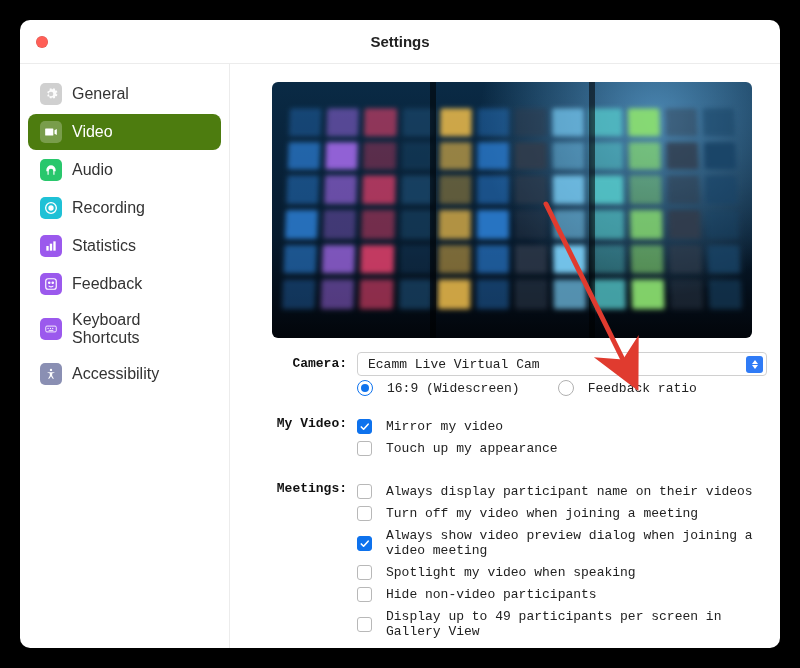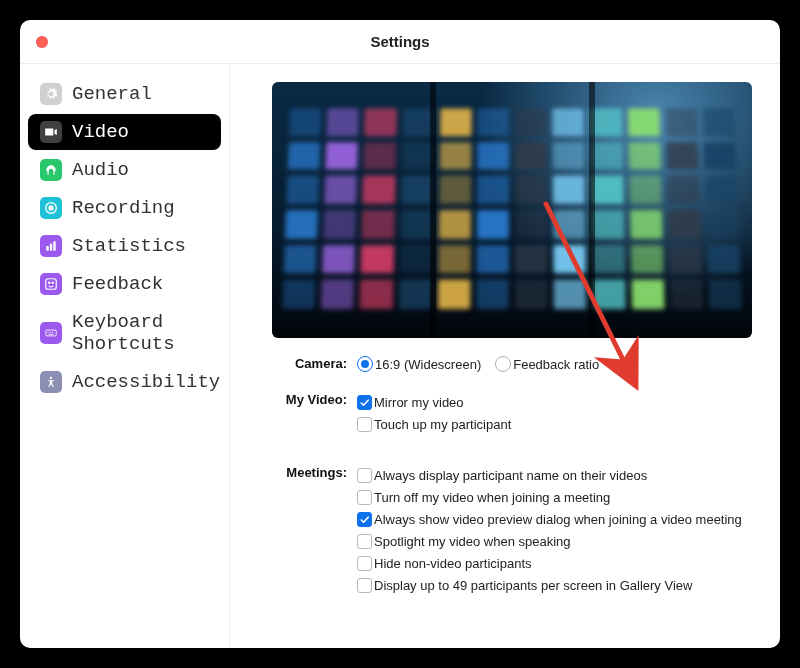--- a/index.html
+++ b/index.html
@@ -50,40 +50,40 @@
     width:210px; border-right:1px solid #ececec;
     padding-top:10px;
   }
   .side-item {
     display:flex; align-items:center; gap:10px;
     padding:7px 12px; margin:2px 8px;
     border-radius:8px; cursor:pointer;
     color:#333;
   }
   .side-item.active {
-    background:#000000; color:#fff;
+    background:#4d7c0f; color:#fff;
   }
   .side-icon {
     width:22px; height:22px; border-radius:5px;
     display:flex; align-items:center; justify-content:center;
     color:#fff; flex-shrink:0;
   }
-  .side-label { font-size:19px;font-family:Liberation Mono, monospace; }
+  .side-label { font-size:16px; }
   .g-general { background:#d0d0d0; }
   .g-video   { background:#0e72ed; }
   .g-audio   { background:#29c76c; }
   .g-vbg     { background:#1fc1d6; }
   .g-rec     { background:#1fc1d6; }
   .g-stats   { background:#9b59ed; }
   .g-feed    { background:#9b59ed; }
   .g-keys    { background:#9b59ed; }
   .g-access  { background:#8a8fb3; }
 
   .content {
-    flex:1; padding:18px 4px 6px 18px; overflow:auto; position:relative;
+    flex:1; padding:18px 4px 6px 18px; overflow:auto; position:relative;font-family:Liberation Mono, monospace;
   }
   .preview {
     width: 480px; height: 256px; border-radius:6px;
     margin: 0 auto 14px auto;
     background:
       radial-gradient(circle at 80% 15%, rgba(120,200,255,0.6), transparent 40%),
       linear-gradient(180deg, #0a2a45 0%, #061a2d 60%, #02050a 100%);
     position:relative; overflow:hidden;
   }
   .preview::before, .preview::after {
@@ -134,21 +134,21 @@
     display:flex; flex-direction:column; align-items:center; justify-content:center;
     gap:0px;
   }
   .select .arrows span{
     width:0;height:0;display:block;
   }
   .select .arrows .up{border-left:3px solid transparent;border-right:3px solid transparent;border-bottom:4px solid #fff;margin-bottom:1px}
   .select .arrows .dn{border-left:3px solid transparent;border-right:3px solid transparent;border-top:4px solid #fff}
 
   .radio-row, .check-row {
-    display:flex; align-items:center; gap:2px; margin:6px 0;
+    display:flex; align-items:center; gap:14px; margin:6px 0;
     font-size:13px;
   }
   .checklist .check-row { margin:7px 0; }
   .radio {
     width:16px;height:16px;border:1.5px solid #b0b0b0;border-radius:50%;
     display:inline-flex;align-items:center;justify-content:center;flex-shrink:0;
   }
   .radio.checked { border-color:#0e72ed; }
   .radio.checked::after{
     content:"";width:8px;height:8px;border-radius:50%;background:#0e72ed;
@@ -343,20 +343,27 @@
           </defs>
           <line x1="40" y1="20" x2="128" y2="198" stroke="#e03b2f" stroke-width="5" marker-end="url(#ah)" stroke-linecap="round"></line>
         </svg>
       </div>
 
       <div class="form">
 
         <div class="row">
           <div class="lbl">Camera:</div>
           <div class="controls">
+            <div class="select">
+              <span>Ecamm Live Virtual Cam</span>
+              <span class="arrows">
+                  <span class="up"></span>
+                  <span class="dn"></span>
+                </span>
+            </div>
             <div class="radio-row spacer-top">
               <span class="radio checked"></span>
               <span>16:9 (Widescreen)</span>
               <span style="width:10px"></span>
               <span class="radio"></span>
               <span>Feedback ratio</span>
             </div>
           </div>
         </div>
 
@@ -366,26 +373,26 @@
               <div class="check-row">
                 <span class="checkbox checked">
                   <svg viewBox="0 0 24 24" fill="none" stroke="#fff" stroke-width="3.5" stroke-linecap="round" stroke-linejoin="round">
                     <polyline points="5 13 10 18 20 7"></polyline>
                   </svg>
                 </span>
                 <span>Mirror my video</span>
               </div>
               <div class="check-row">
                 <span class="checkbox"></span>
-                <span>Touch up my participant</span>
+                <span>Touch up my appearance</span>
               </div>
             </div>
         </div>
 
-        <div class="row" style="margin-top:22px;">
+        <div class="row" style="margin-top:14px;">
           <div class="lbl">Meetings:</div>
           <div class="controls checklist" id="meetings-list">
               <div class="check-row">
                 <span class="checkbox"></span>
                 <span>Always display participant name on their videos</span>
               </div>
               <div class="check-row">
                 <span class="checkbox"></span>
                 <span>Turn off my video when joining a meeting</span>
               </div>

